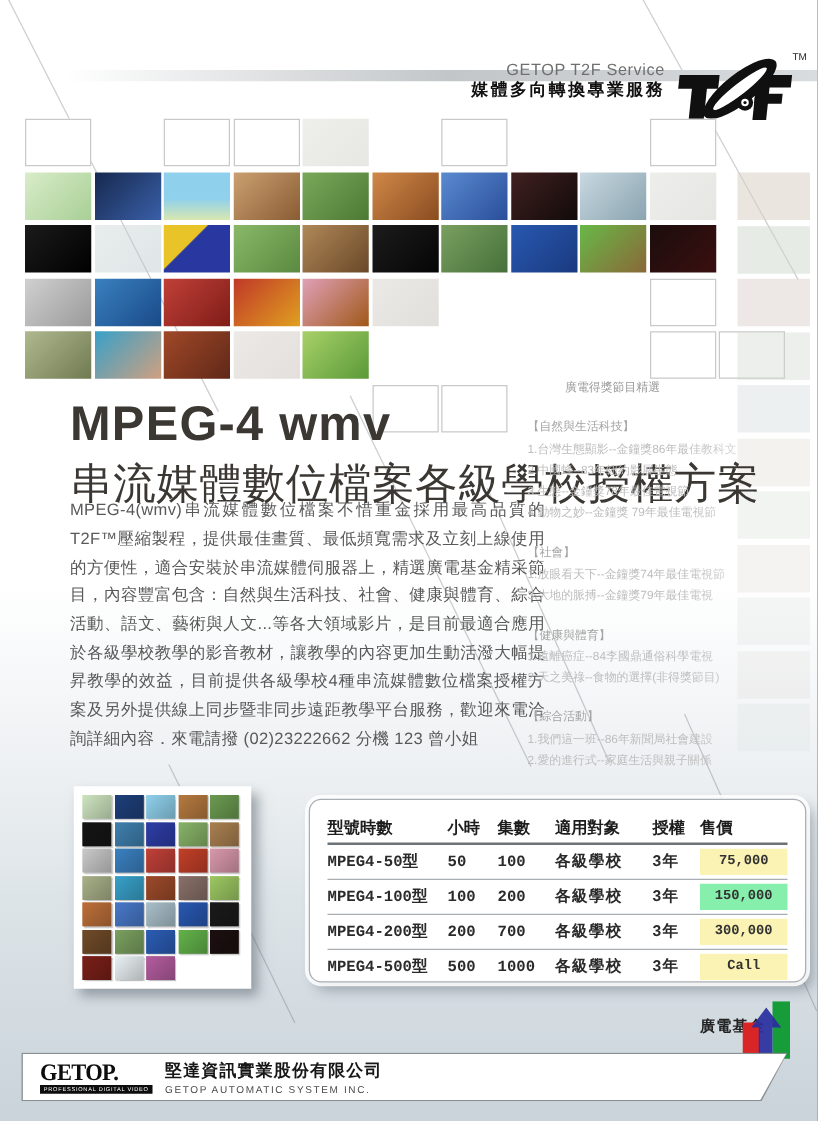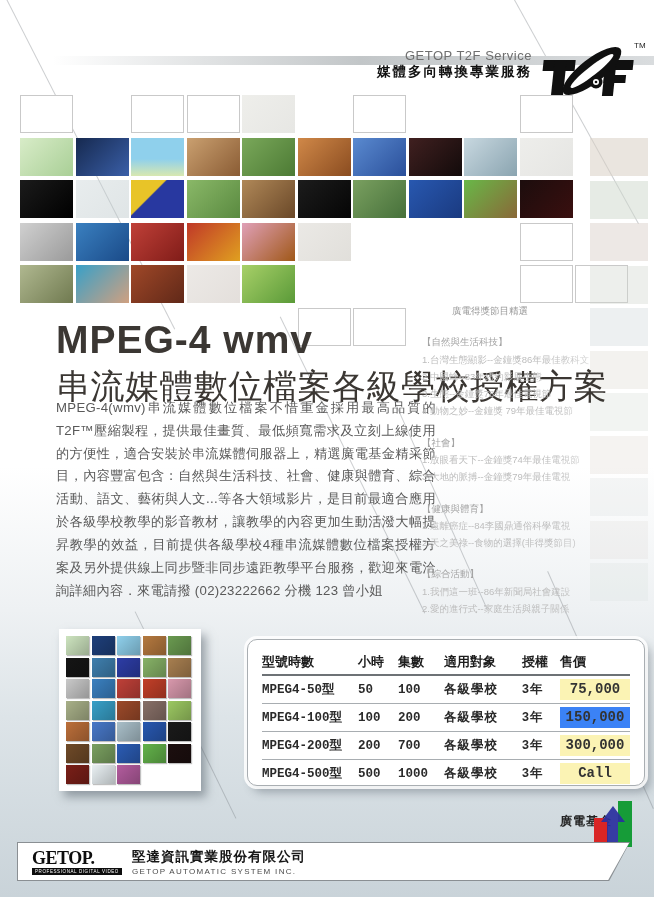--- a/index.html
+++ b/index.html
@@ -66,21 +66,21 @@
               padding:9px 14px 0 14px;}
   .trow,.thead{display:flex;align-items:center;height:27px;}
   .thead{height:25px;border-bottom:2px solid #6d7276;font-weight:700;color:#1d1d1d;font-size:13px;}
   .trow{border-top:1px solid #a8adb1;}
   .trow:first-child{border-top:none;}
   .tc{box-sizing:border-box;padding-right:4px;}
   .c0{width:96px;}.c1{width:40px;}.c2{width:46px;}.c3{width:78px;}.c4{width:38px;}.c5{width:70px;}
   .mono{font-family:"Liberation Mono","DejaVu Sans Mono",monospace;font-weight:700;font-size:12.5px;color:#2a2a2a;}
   .cjk{font-weight:700;font-size:12.5px;color:#2a2a2a;letter-spacing:1px;}
   .price{background:#fbf3b4;height:21px;line-height:21px;text-align:center;width:70px;
-         font-family:"Liberation Mono","DejaVu Sans Mono",monospace;font-weight:700;font-size:14px;color:#333;}
+         font-family:"Liberation Mono","DejaVu Sans Mono",monospace;font-weight:700;font-size:11px;color:#333;}
 
   
   #fund{position:absolute;left:560px;top:813px;font-size:12px;font-weight:700;color:#222;letter-spacing:1px;}
   #fund-logo{position:absolute;left:594px;top:801px;width:42px;height:56px;}
 
   
   #footer-wrap{position:absolute;left:17px;top:842px;width:613px;height:39px;background:#8a8f93;
                clip-path:polygon(0 0,100% 0,96.6% 100%,0 100%);}
   #footer{position:absolute;left:1px;top:1px;width:611px;height:37px;background:#fff;
           clip-path:polygon(0 0,100% 0,96.6% 100%,0 100%);
@@ -276,21 +276,21 @@
             <div class="price" style="background: rgb(251, 243, 180);">75,000</div>
           </div>
         </div>
         <div class="trow">
           <div class="tc c0 mono">MPEG4-100型</div>
           <div class="tc c1 mono">100</div>
           <div class="tc c2 mono">200</div>
           <div class="tc c3 cjk">各級學校</div>
           <div class="tc c4 cjk">3年</div>
           <div class="tc c5">
-            <div class="price" style="background: #3b82f6;">150,000</div>
+            <div class="price" style="background: #86efac;">150,000</div>
           </div>
         </div>
         <div class="trow">
           <div class="tc c0 mono">MPEG4-200型</div>
           <div class="tc c1 mono">200</div>
           <div class="tc c2 mono">700</div>
           <div class="tc c3 cjk">各級學校</div>
           <div class="tc c4 cjk">3年</div>
           <div class="tc c5">
             <div class="price" style="background: rgb(251, 243, 180);">300,000</div>

